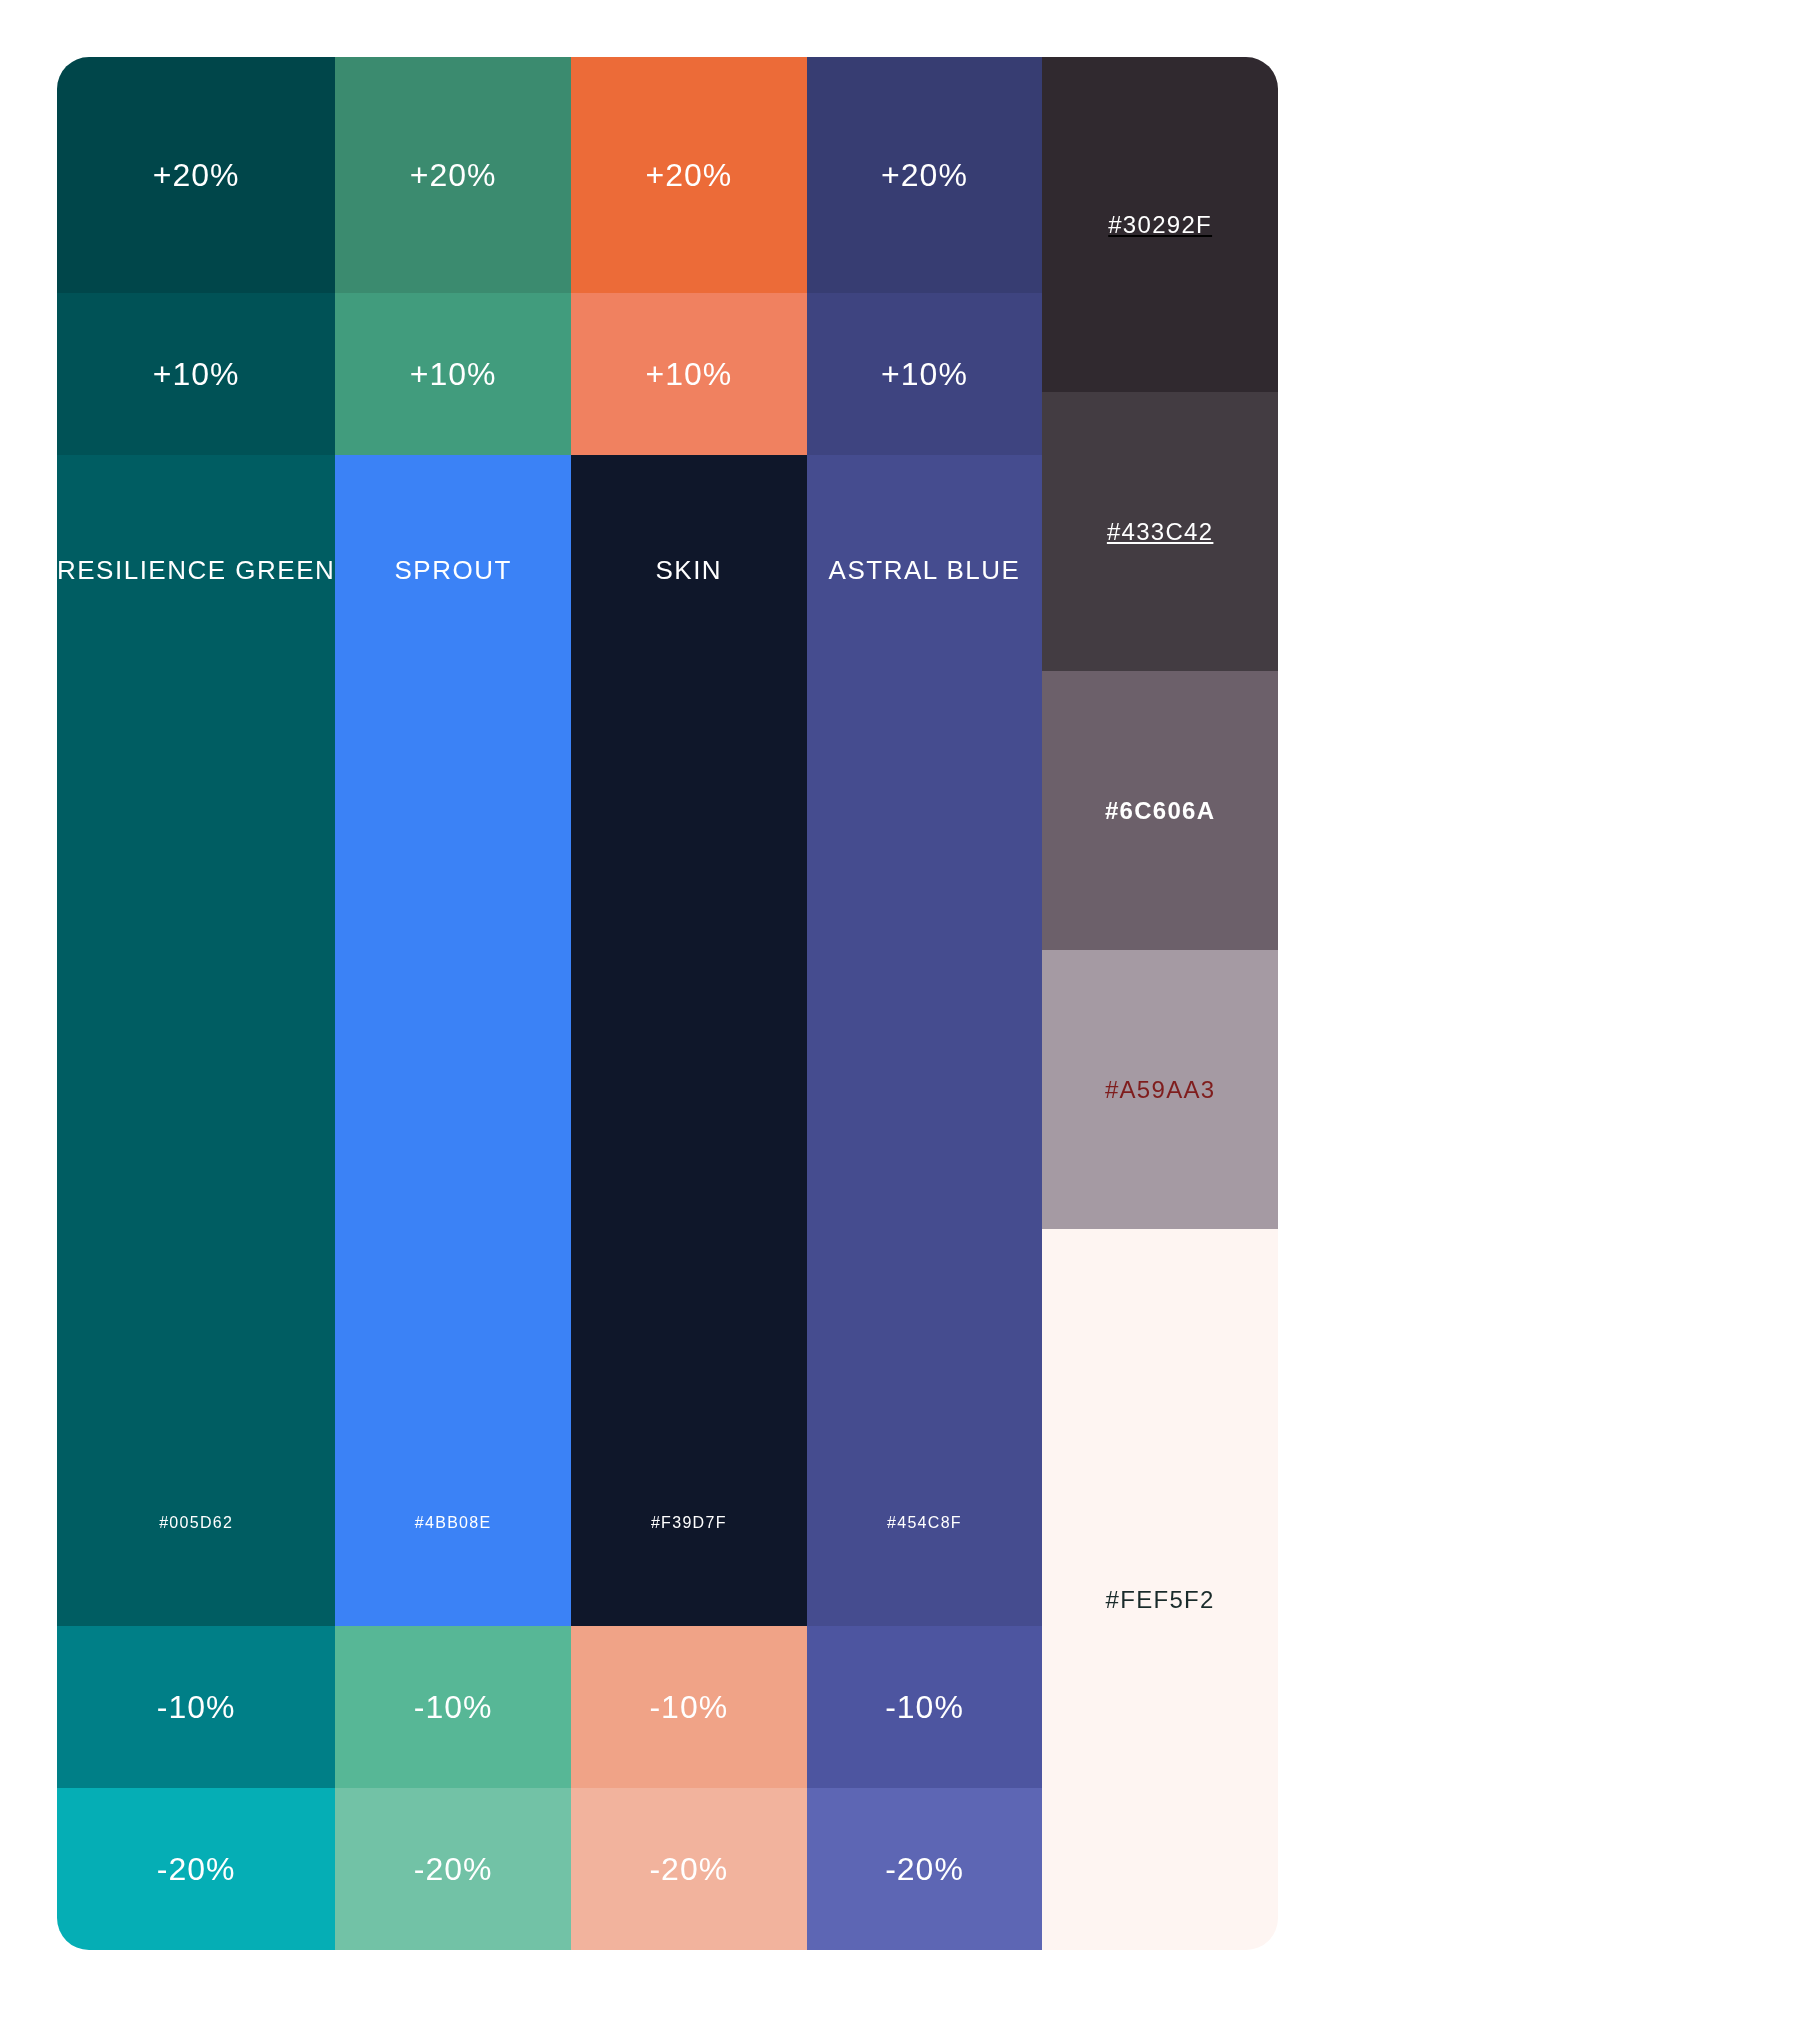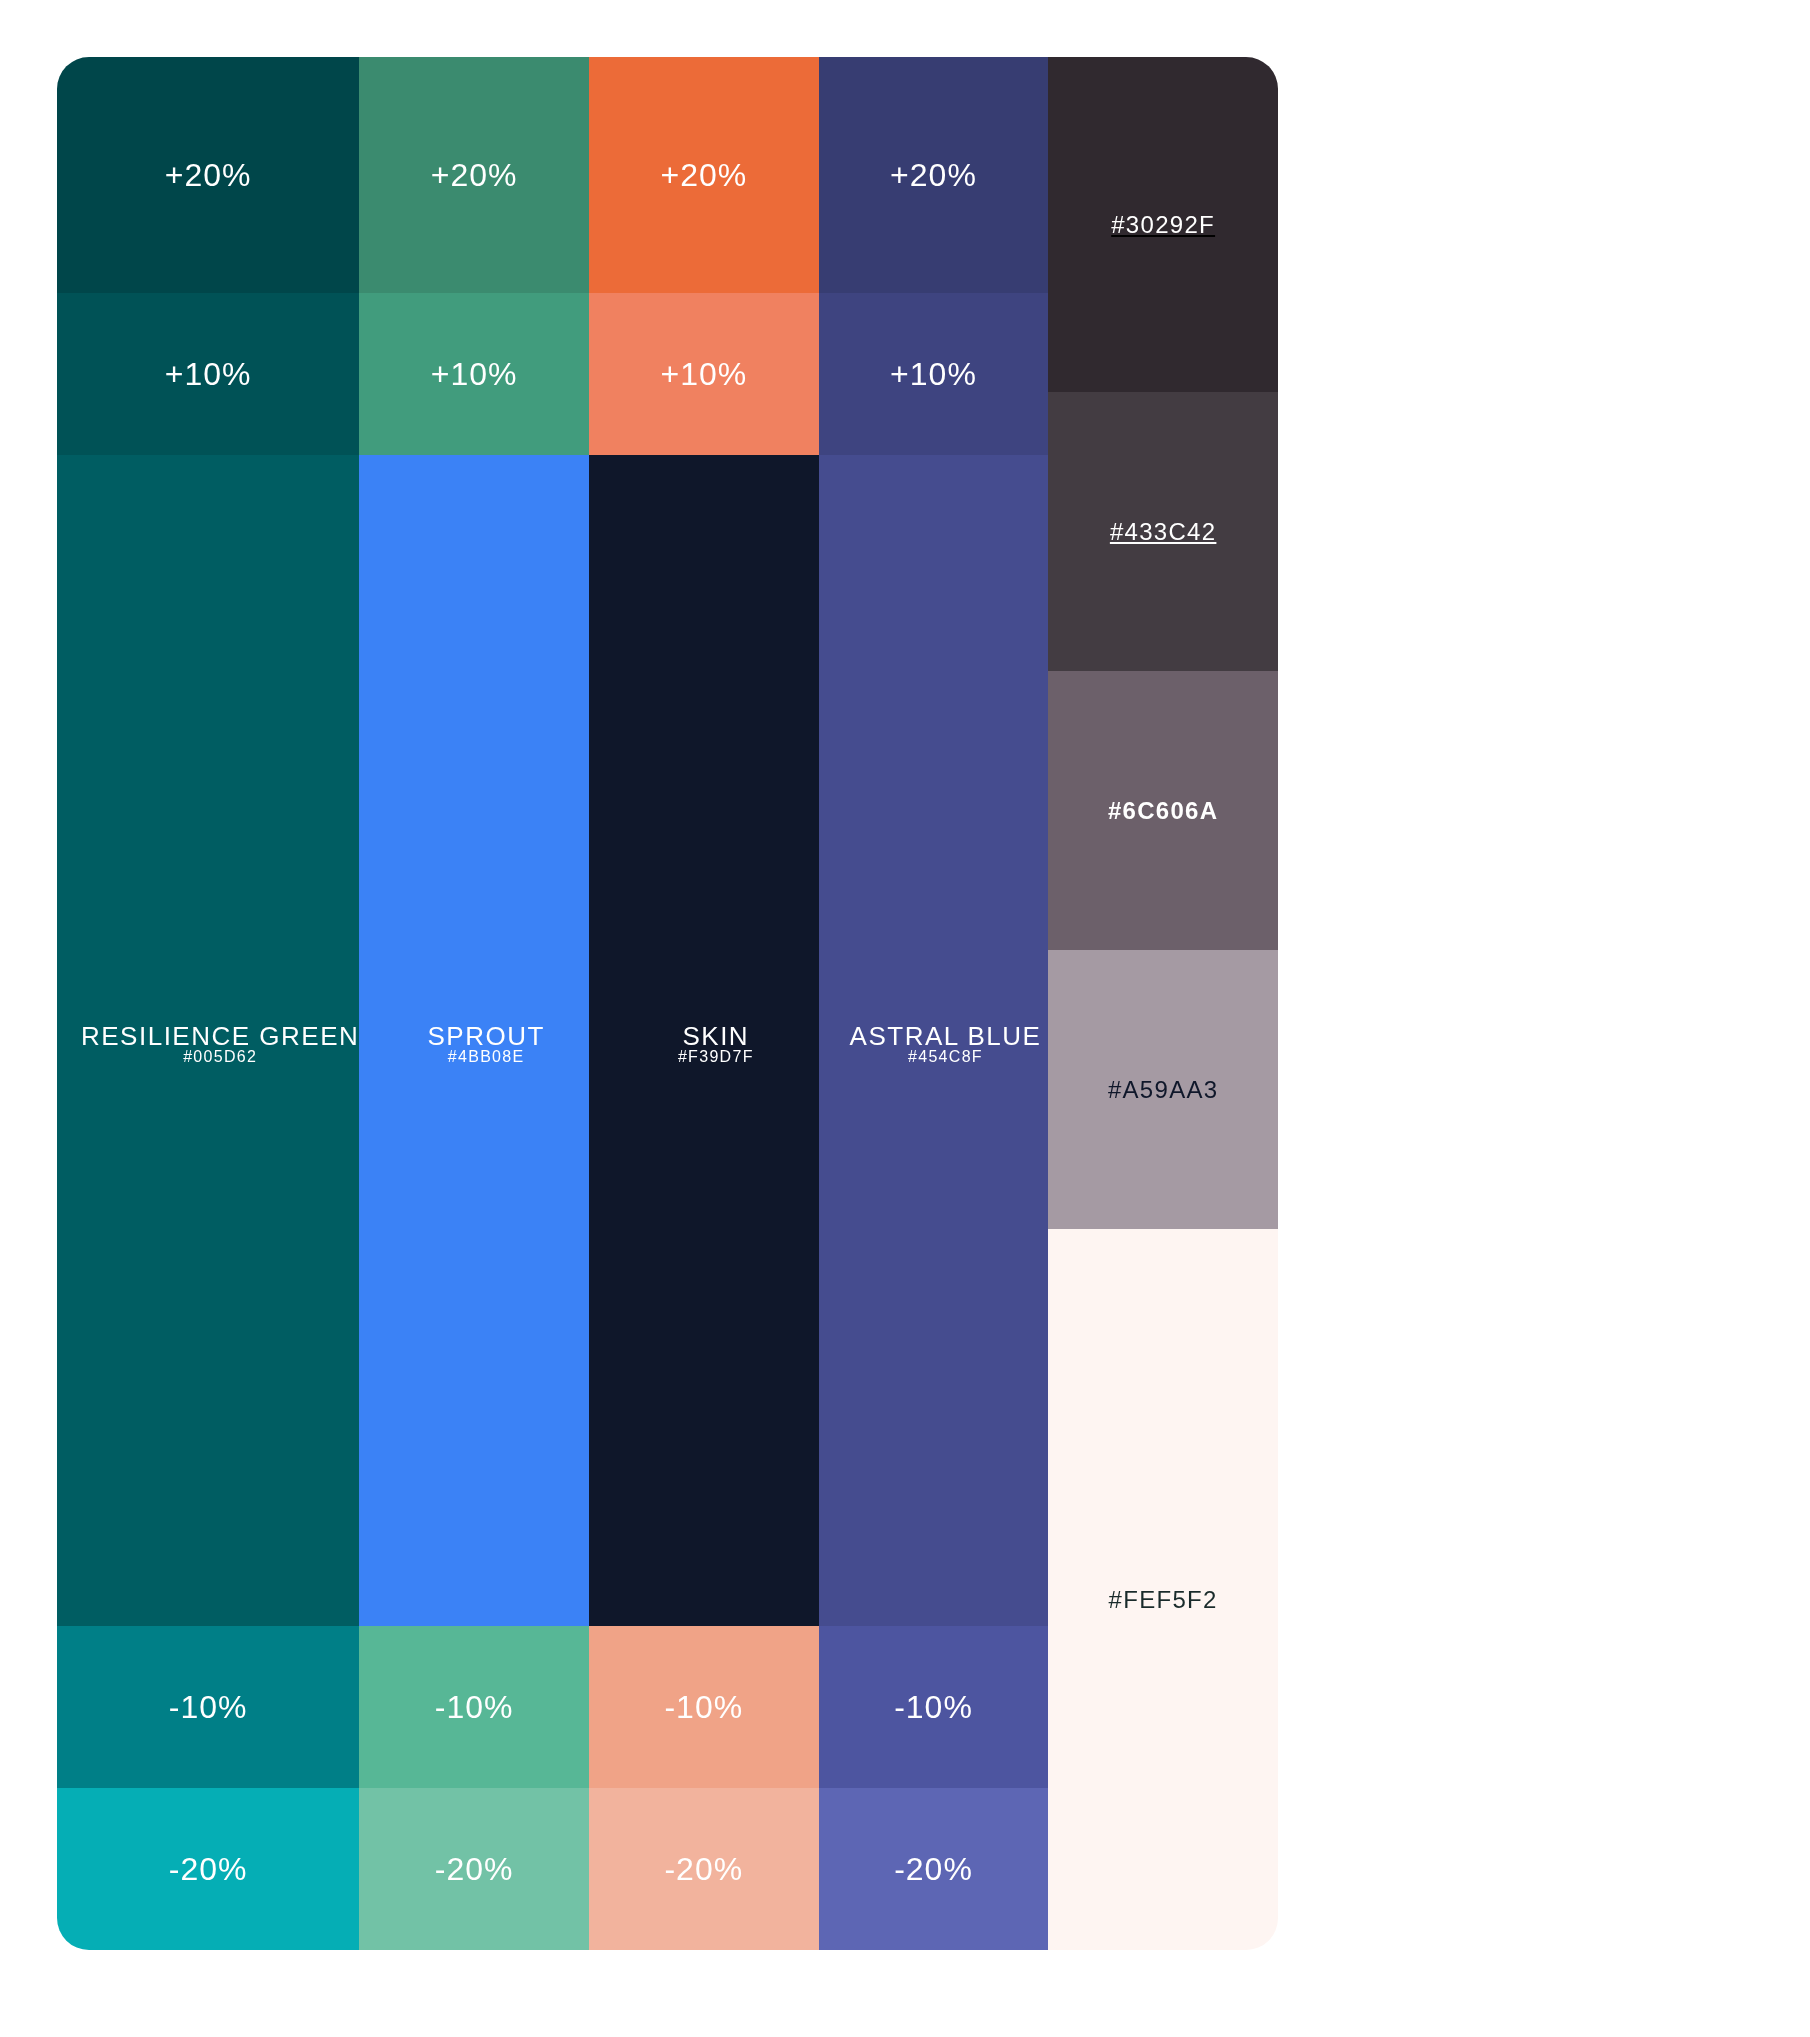--- a/index.html
+++ b/index.html
@@ -49,24 +49,24 @@
   }
 
   
   .row-p20 { height: 236px; }
   .row-p10 { height: 162px; }
 
   
   .row-base {
     flex: 1 1 auto;
     flex-direction: column;
+    justify-content: space-between;
     align-items: center;
     padding-top: 102px;
     padding-bottom: 95px;
-    padding-left: 24px;
   }
 
   .row-m10 { height: 162px; }
   .row-m20 { height: 162px; }
 
   .name-label {
     font-size: 26px;
     letter-spacing: 1.5px;
   }
 
@@ -188,21 +188,21 @@
     <div class="neutral-swatch n0" style="background-color: rgb(48, 41, 47);">
       <span class="neutral-label" style="color: rgb(255, 255, 255);">#30292F</span>
     </div>
     <div class="neutral-swatch n1" style="background-color: rgb(67, 60, 66);">
       <span class="neutral-label" style="color: rgb(255, 255, 255); text-decoration: underline;">#433C42</span>
     </div>
     <div class="neutral-swatch n2" style="background-color: rgb(108, 96, 106);">
       <span class="neutral-label" style="color: rgb(255, 255, 255); font-weight: bold;">#6C606A</span>
     </div>
     <div class="neutral-swatch n3" style="background-color: rgb(165, 154, 163);">
-      <span class="neutral-label" style="color: #0f172a;">#A59AA3</span>
+      <span class="neutral-label" style="color: #7f1d1d;">#A59AA3</span>
     </div>
     <div class="neutral-swatch n4" style="background-color: rgb(254, 245, 242);">
       <span class="neutral-label" style="color: rgb(26, 43, 43); margin-top: 20px;">#FEF5F2</span>
     </div>
   </div>
 
 </div>
 
 
 </body></html>

